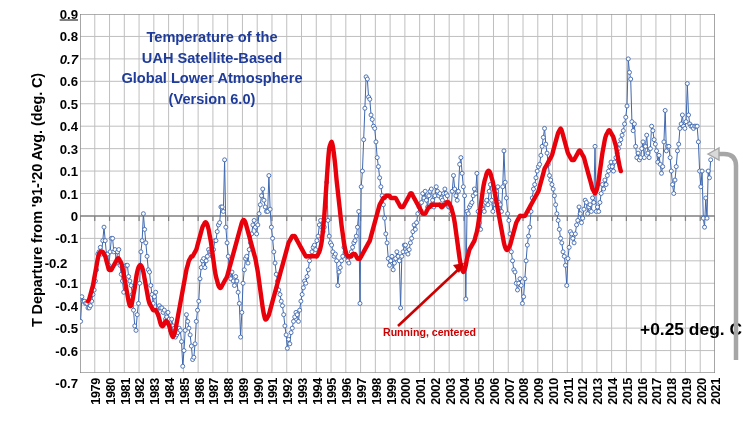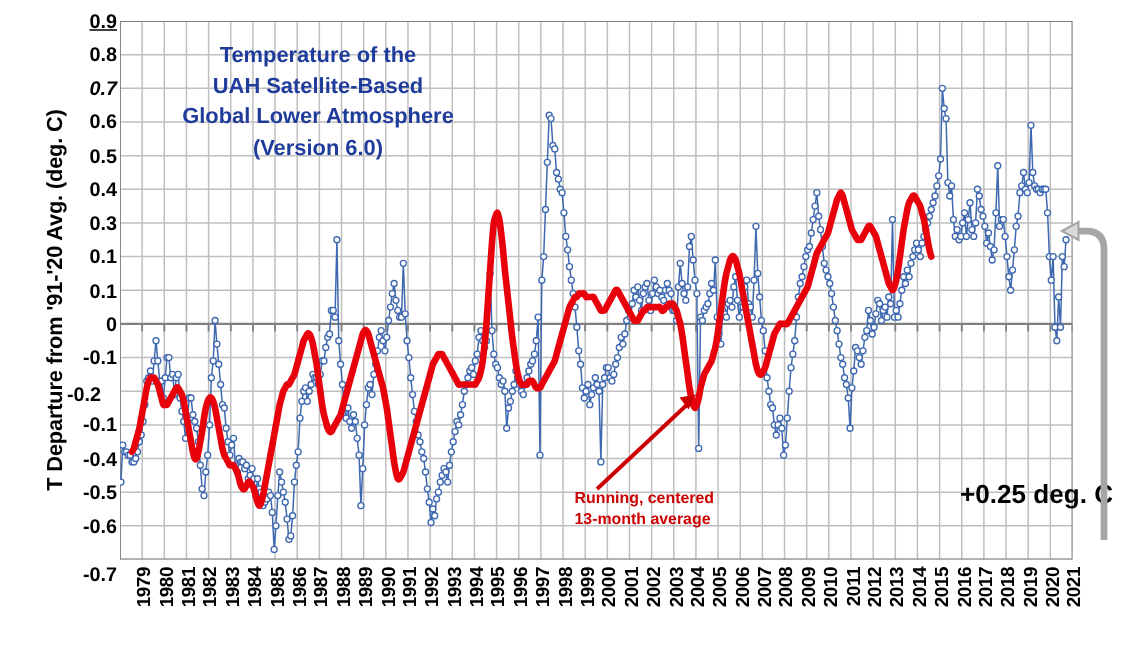--- a/index.html
+++ b/index.html
@@ -91,20 +91,21 @@
   }
   .title-block div { white-space: nowrap; }
   .annot-red {
     position: absolute;
     left: 383px;
     top: 325px;
     font-size: 10.6px;
     font-weight: bold;
     color: #CC0000;
     line-height: 1.35;
+    text-align: right;
   }
   .sept-block {
     position: absolute;
     left: 520px;
     top: 317px;
     width: 222px;
     text-align: right;
     font-size: 17.4px;
     font-weight: bold;
     color: #000000;
@@ -782,21 +783,20 @@
 
   <div class="title-block">
     <div>Temperature of the</div>
     <div>UAH Satellite-Based</div>
     <div>Global Lower Atmosphere</div>
     <div>(Version 6.0)</div>
   </div>
 
   <div class="annot-red">
     <div>Running, centered</div>
-    <div>13-month average</div>
   </div>
 
   <div class="sept-block">
     <div>+0.25 deg. C</div>
   </div>
 
   <svg style="position:absolute;left:706px;top:140px;" width="43" height="225" viewBox="0 0 43 225">
     <path d="M 30 220 L 30 26 Q 30 14 18 14 L 10 14" fill="none" stroke="#A6A6A6" stroke-width="4.5"></path>
     <polygon points="2,14 13,8 13,20" fill="#D9D9D9" stroke="#A6A6A6" stroke-width="1.4"></polygon>
   </svg>

